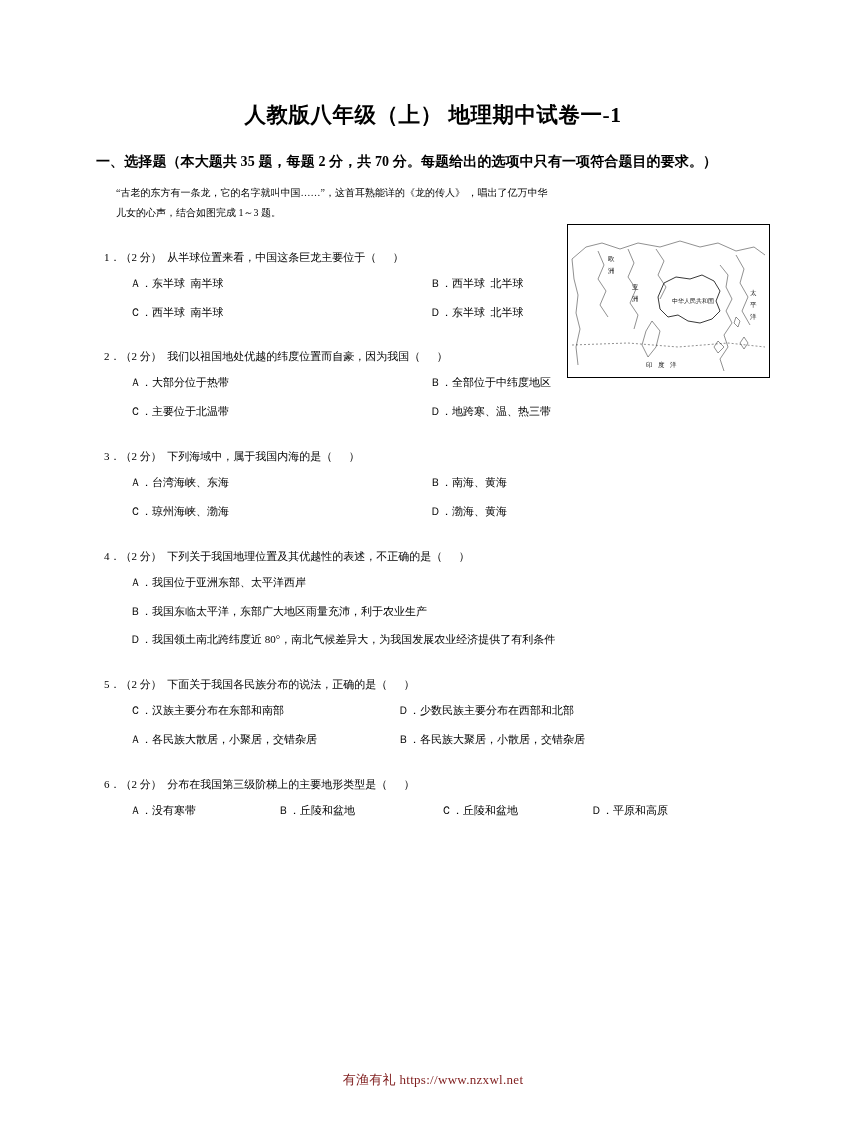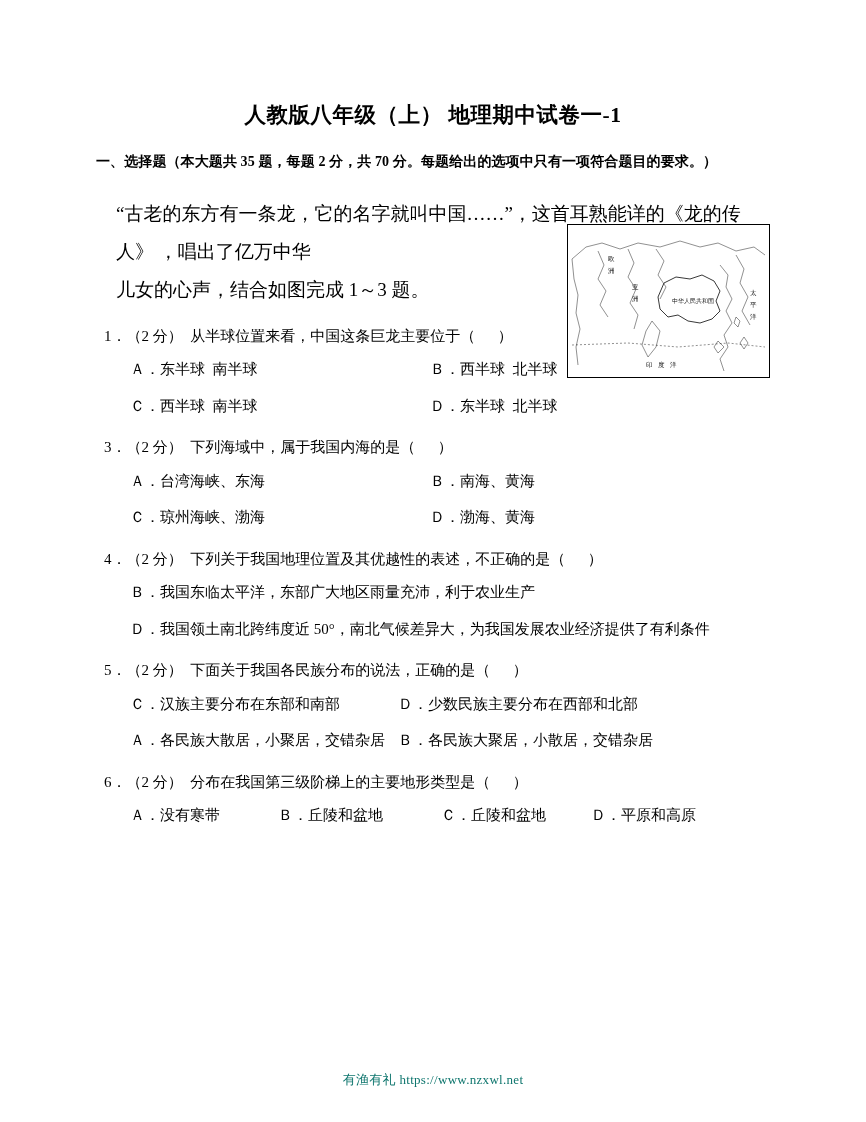--- a/index.html
+++ b/index.html
@@ -34,31 +34,31 @@
     font-family: "Liberation Serif", "DejaVu Serif", serif;
   }
   .section-head {
     font-size: 14px;
     font-weight: bold;
     margin-top: 22px;
     line-height: 1.5;
     letter-spacing: 0.1px;
   }
   .intro {
-    font-size: 19px;
+    font-size: 10px;
     line-height: 2.0;
-    margin-top: 23px;
+    margin-top: 11px;
     padding-left: 20px;
     padding-right: 0;
     position: relative;
   }
   .intro .ln2 { display: block; }
   .q-block {
-    margin-top: 13px;
-    font-size: 15px;
+    margin-top: 24px;
+    font-size: 11px;
     line-height: 1.9;
   }
   .q-stem {
     padding-left: 8px;
     white-space: pre-wrap;
   }
   .opts {
     padding-left: 34px;
     margin-top: 5px;
     font-family: Liberation Serif, serif;
@@ -90,21 +90,21 @@
     overflow: hidden;
   }
   .map-figure svg { display: block; }
   .footer {
     position: absolute;
     left: 0;
     bottom: 33px;
     width: 866px;
     text-align: center;
     font-size: 13px;
-    color: #0f766e;
+    color: #7f1d1d;
     font-family: "Liberation Serif", "DejaVu Serif", serif;
     letter-spacing: 0.3px;
   }
   .q-num { white-space: pre; }
 </style>
 </head>
 <body>
 
 <div class="page">
 
@@ -164,40 +164,54 @@
         <span class="opt">Ａ．东半球  南半球</span>
         <span class="opt">Ｂ．西半球  北半球</span>
       </div>
       <div class="opt-row c2">
         <span class="opt">Ｃ．西半球  南半球</span>
         <span class="opt">Ｄ．东半球  北半球</span>
       </div>
     </div>
   </div>
 
+  <div class="q-block">
+    <div class="q-stem"><span class="q-num">2．</span><span>（2 分）</span><span>&nbsp;&nbsp;</span><span>我们以祖国地处优越的纬度位置而自豪，因为我国（      ）</span></div>
+    <div class="opts">
+      <div class="opt-row c2">
+        <span class="opt">Ａ．大部分位于热带</span>
+        <span class="opt">Ｂ．全部位于中纬度地区</span>
+      </div>
+      <div class="opt-row c2">
+        <span class="opt">Ｃ．主要位于北温带</span>
+        <span class="opt">Ｄ．地跨寒、温、热三带</span>
+      </div>
+    </div>
+  </div>
 
   <div class="q-block">
     <div class="q-stem"><span class="q-num">3．</span><span>（2 分）</span><span>&nbsp;&nbsp;</span><span>下列海域中，属于我国内海的是（      ）</span></div>
     <div class="opts">
       <div class="opt-row c2">
         <span class="opt">Ａ．台湾海峡、东海</span>
         <span class="opt">Ｂ．南海、黄海</span>
       </div>
       <div class="opt-row c2">
         <span class="opt">Ｃ．琼州海峡、渤海</span>
         <span class="opt">Ｄ．渤海、黄海</span>
       </div>
     </div>
   </div>
 
   <div class="q-block">
     <div class="q-stem"><span class="q-num">4．</span><span>（2 分）</span><span>&nbsp;&nbsp;</span><span>下列关于我国地理位置及其优越性的表述，不正确的是（      ）</span></div>
     <div class="opts stack">
+      <span class="opt">Ａ．我国位于亚洲东部、太平洋西岸</span>
       <span class="opt">Ｂ．我国东临太平洋，东部广大地区雨量充沛，利于农业生产</span>
-      <span class="opt">Ｄ．我国领土南北跨纬度近 50°，南北气候差异大，为我国发展农业经济提供了有利条件</span>
+      <span class="opt">Ｄ．我国领土南北跨纬度近 80°，南北气候差异大，为我国发展农业经济提供了有利条件</span>
     </div>
   </div>
 
   <div class="q-block">
     <div class="q-stem"><span class="q-num">5．</span><span>（2 分）</span><span>&nbsp;&nbsp;</span><span>下面关于我国各民族分布的说法，正确的是（      ）</span></div>
     <div class="opts">
       <div class="opt-row c2b">
         <span class="opt">Ｃ．汉族主要分布在东部和南部</span>
         <span class="opt">Ｄ．少数民族主要分布在西部和北部</span>
       </div>

